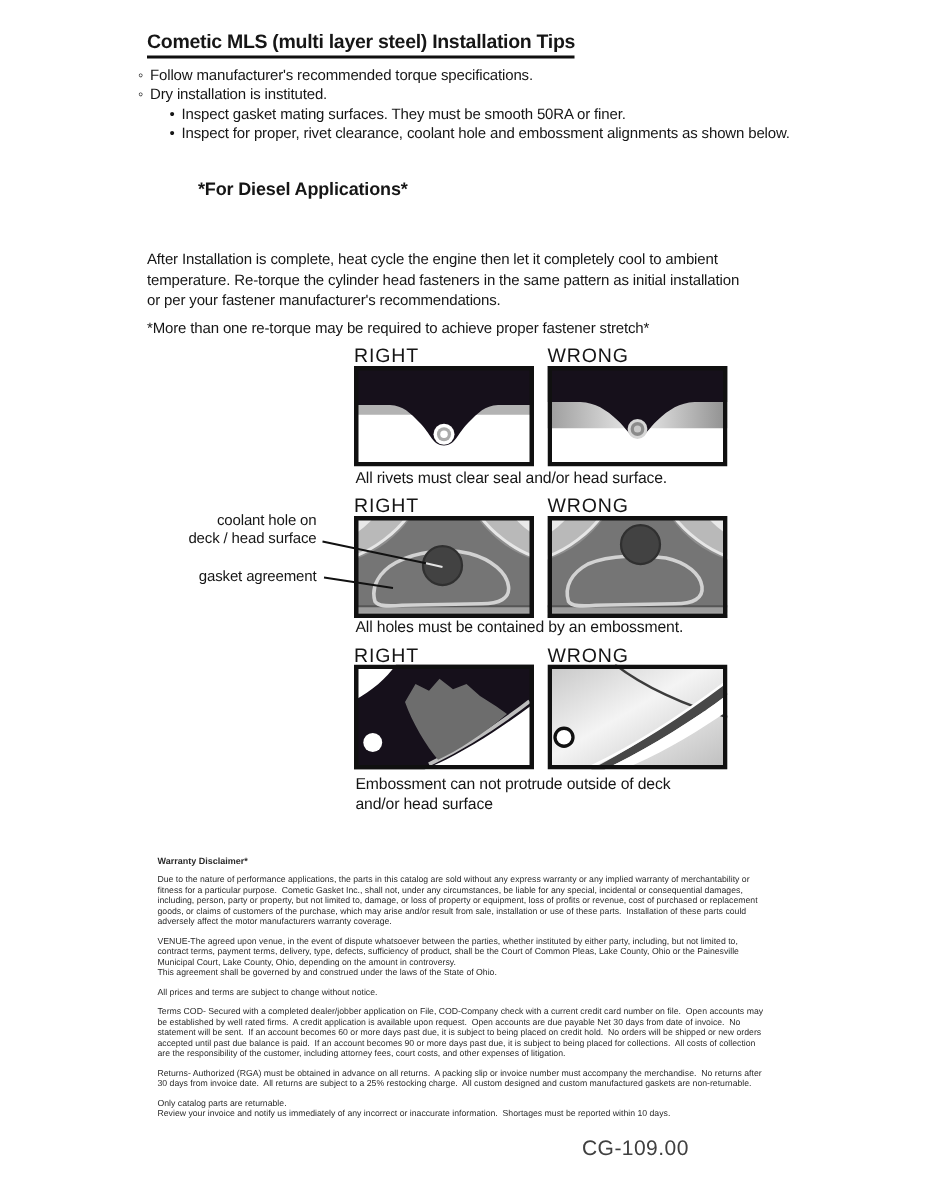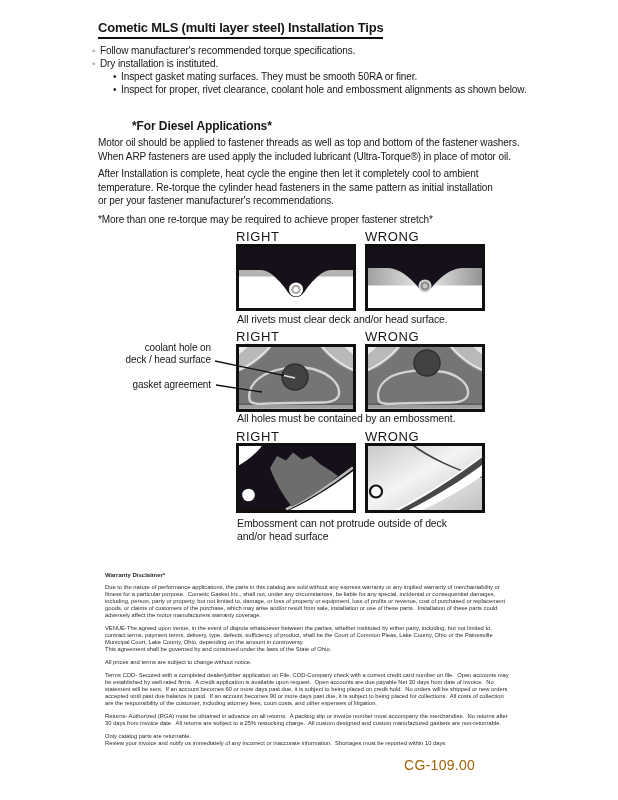--- a/index.html
+++ b/index.html
@@ -36,39 +36,37 @@
   .caption{left:237px;font-size:10.5px;letter-spacing:-0.1px;line-height:12.5px;white-space:pre-line;}
   .cap1{top:313px;} .cap2{top:412px;} .cap3{top:517px;}
   
   .sidelabels{left:98px;width:113px;text-align:right;font-size:10px;line-height:11.5px;white-space:pre-line;letter-spacing:-0.1px;}
   .sl1{top:342px;text-align:right;} .sl2{top:379px;}
   .leader-overlay{left:100px;top:328px;pointer-events:none;z-index:5;}
   
   .disclaimer{left:105px;top:572px;width:414px;font-size:5.8px;line-height:7px;color:#2a2a2a;letter-spacing:0;}
   .disclaimer .dh{font-weight:bold;font-size:6px;margin:0 0 5px 0;}
   .disclaimer p{margin:0 0 6px 0;white-space:pre-wrap;}
-  .doccode{left:404px;top:757px;font-size:14px;letter-spacing:0.3px;color:#a16207;}
+  .doccode{left:388px;top:757px;font-size:14px;letter-spacing:0.3px;color:#404040;}
 </style>
 </head>
 <body>
 
 <div class="page">
 
   <div class="abs title">Cometic MLS (multi layer steel) Installation Tips</div>
 
   <div class="abs bullets">
     <div class="b1">Follow manufacturer's recommended torque specifications.</div>
     <div class="b1">Dry installation is instituted.</div>
     <div class="b2">Inspect gasket mating surfaces.  They must be smooth 50RA or finer.</div>
     <div class="b2">Inspect for proper, rivet clearance, coolant hole and embossment alignments as shown below.</div>
   </div>
 
   <div class="abs h2">*For Diesel Applications*</div>
-  <div class="abs para p1">Motor oil should be applied to fastener threads as well as top and bottom of the fastener washers.
-When ARP fasteners are used apply the included lubricant (Ultra-Torque®) in place of motor oil.</div>
   <div class="abs para p2">After Installation is complete, heat cycle the engine then let it completely cool to ambient
 temperature. Re-torque the cylinder head fasteners in the same pattern as initial installation
 or per your fastener manufacturer's recommendations.</div>
   <div class="abs para p3">*More than one re-torque may be required to achieve proper fastener stretch*</div>
 
   <div class="abs dlabel dl-l dl-row1">RIGHT</div>
   <div class="abs dlabel dl-r dl-row1">WRONG</div>
 
   <svg class="abs dbox bx-l bx-row1" width="120" height="67" viewBox="0 0 120 67">
     <rect width="120" height="67" fill="#ffffff"></rect>
@@ -88,21 +86,21 @@
       </linearGradient>
     </defs>
     <rect width="120" height="67" fill="#ffffff"></rect>
     <rect y="24" width="120" height="17.5" fill="url(#g1)"></rect>
     <path d="M0,0 H120 V24 H98 C88,24.5 81,29 73.5,36 C67,42 65,47.5 60,47.5 C55,47.5 53,42 46.5,36 C39,29 32,24.5 22,24 H0 Z" fill="#16101b"></path>
     <circle cx="60" cy="42" r="6.6" fill="#d6d6d6"></circle>
     <circle cx="60" cy="42" r="4.6" fill="#8b8b8b"></circle>
     <circle cx="60" cy="42" r="2.4" fill="#c9c9c9"></circle>
     <rect x="1.5" y="1.5" width="117" height="64" fill="none" stroke="#101010" stroke-width="3"></rect>
   </svg>
-  <div class="abs caption cap1">All rivets must clear deck and/or head surface.</div>
+  <div class="abs caption cap1">All rivets must clear seal and/or head surface.</div>
 
   <div class="abs dlabel dl-l dl-row2">RIGHT</div>
   <div class="abs dlabel dl-r dl-row2">WRONG</div>
 
   <div class="abs sidelabels sl1">coolant hole on
 deck / head surface</div>
   <div class="abs sidelabels sl2">gasket agreement</div>
   <svg class="abs leader-overlay" width="430" height="104" viewBox="0 0 430 104">
     <line x1="115" y1="33" x2="184" y2="47.5" stroke="#111111" stroke-width="1.3"></line>
     <line x1="184" y1="47.5" x2="195" y2="50" stroke="#e6e6e6" stroke-width="1.3"></line>

